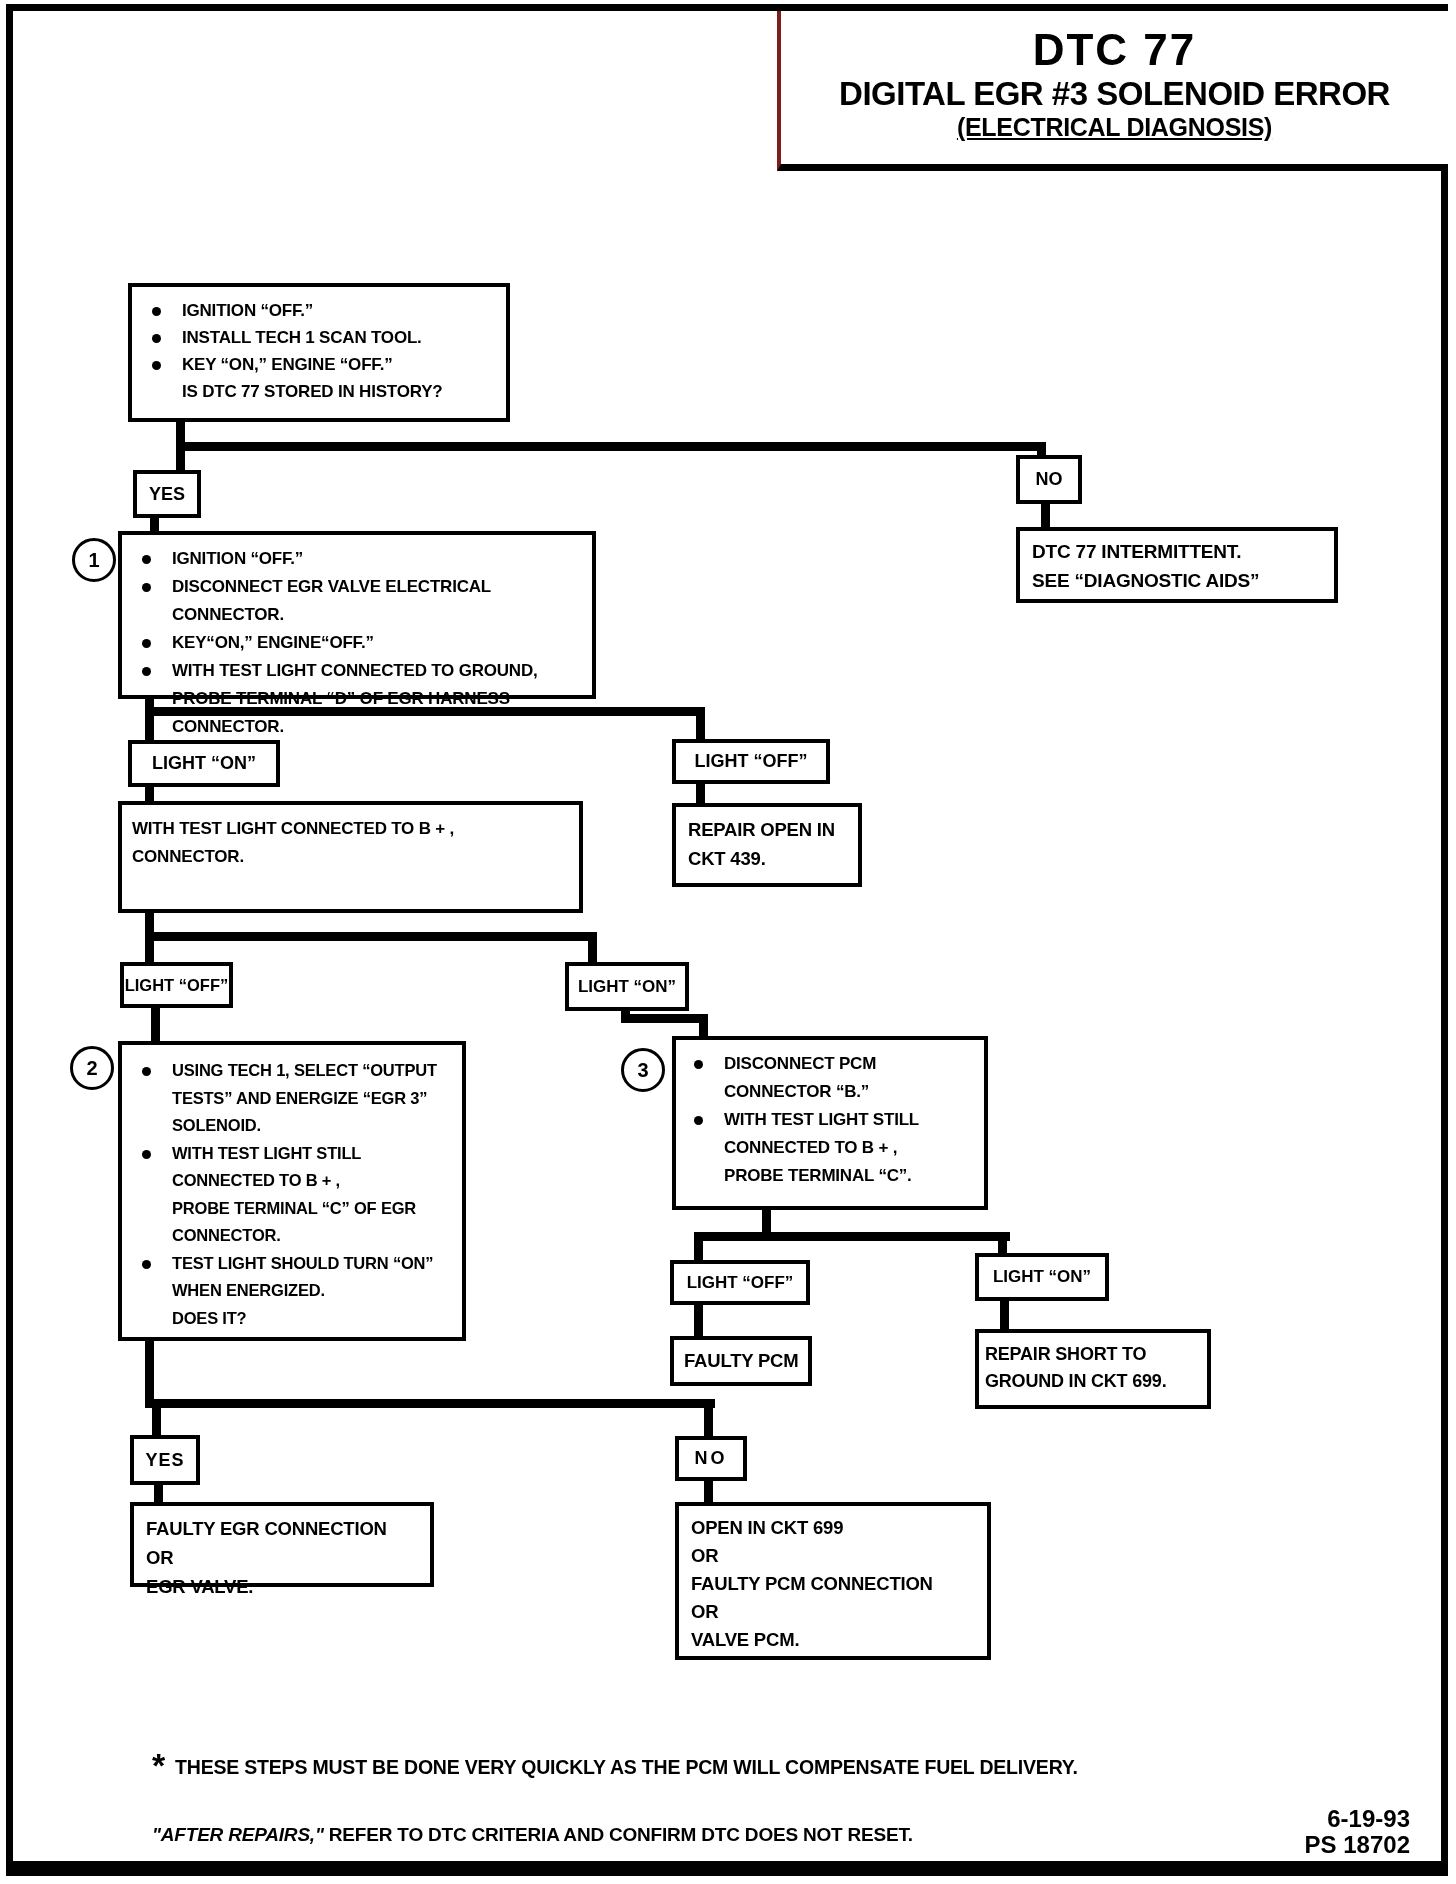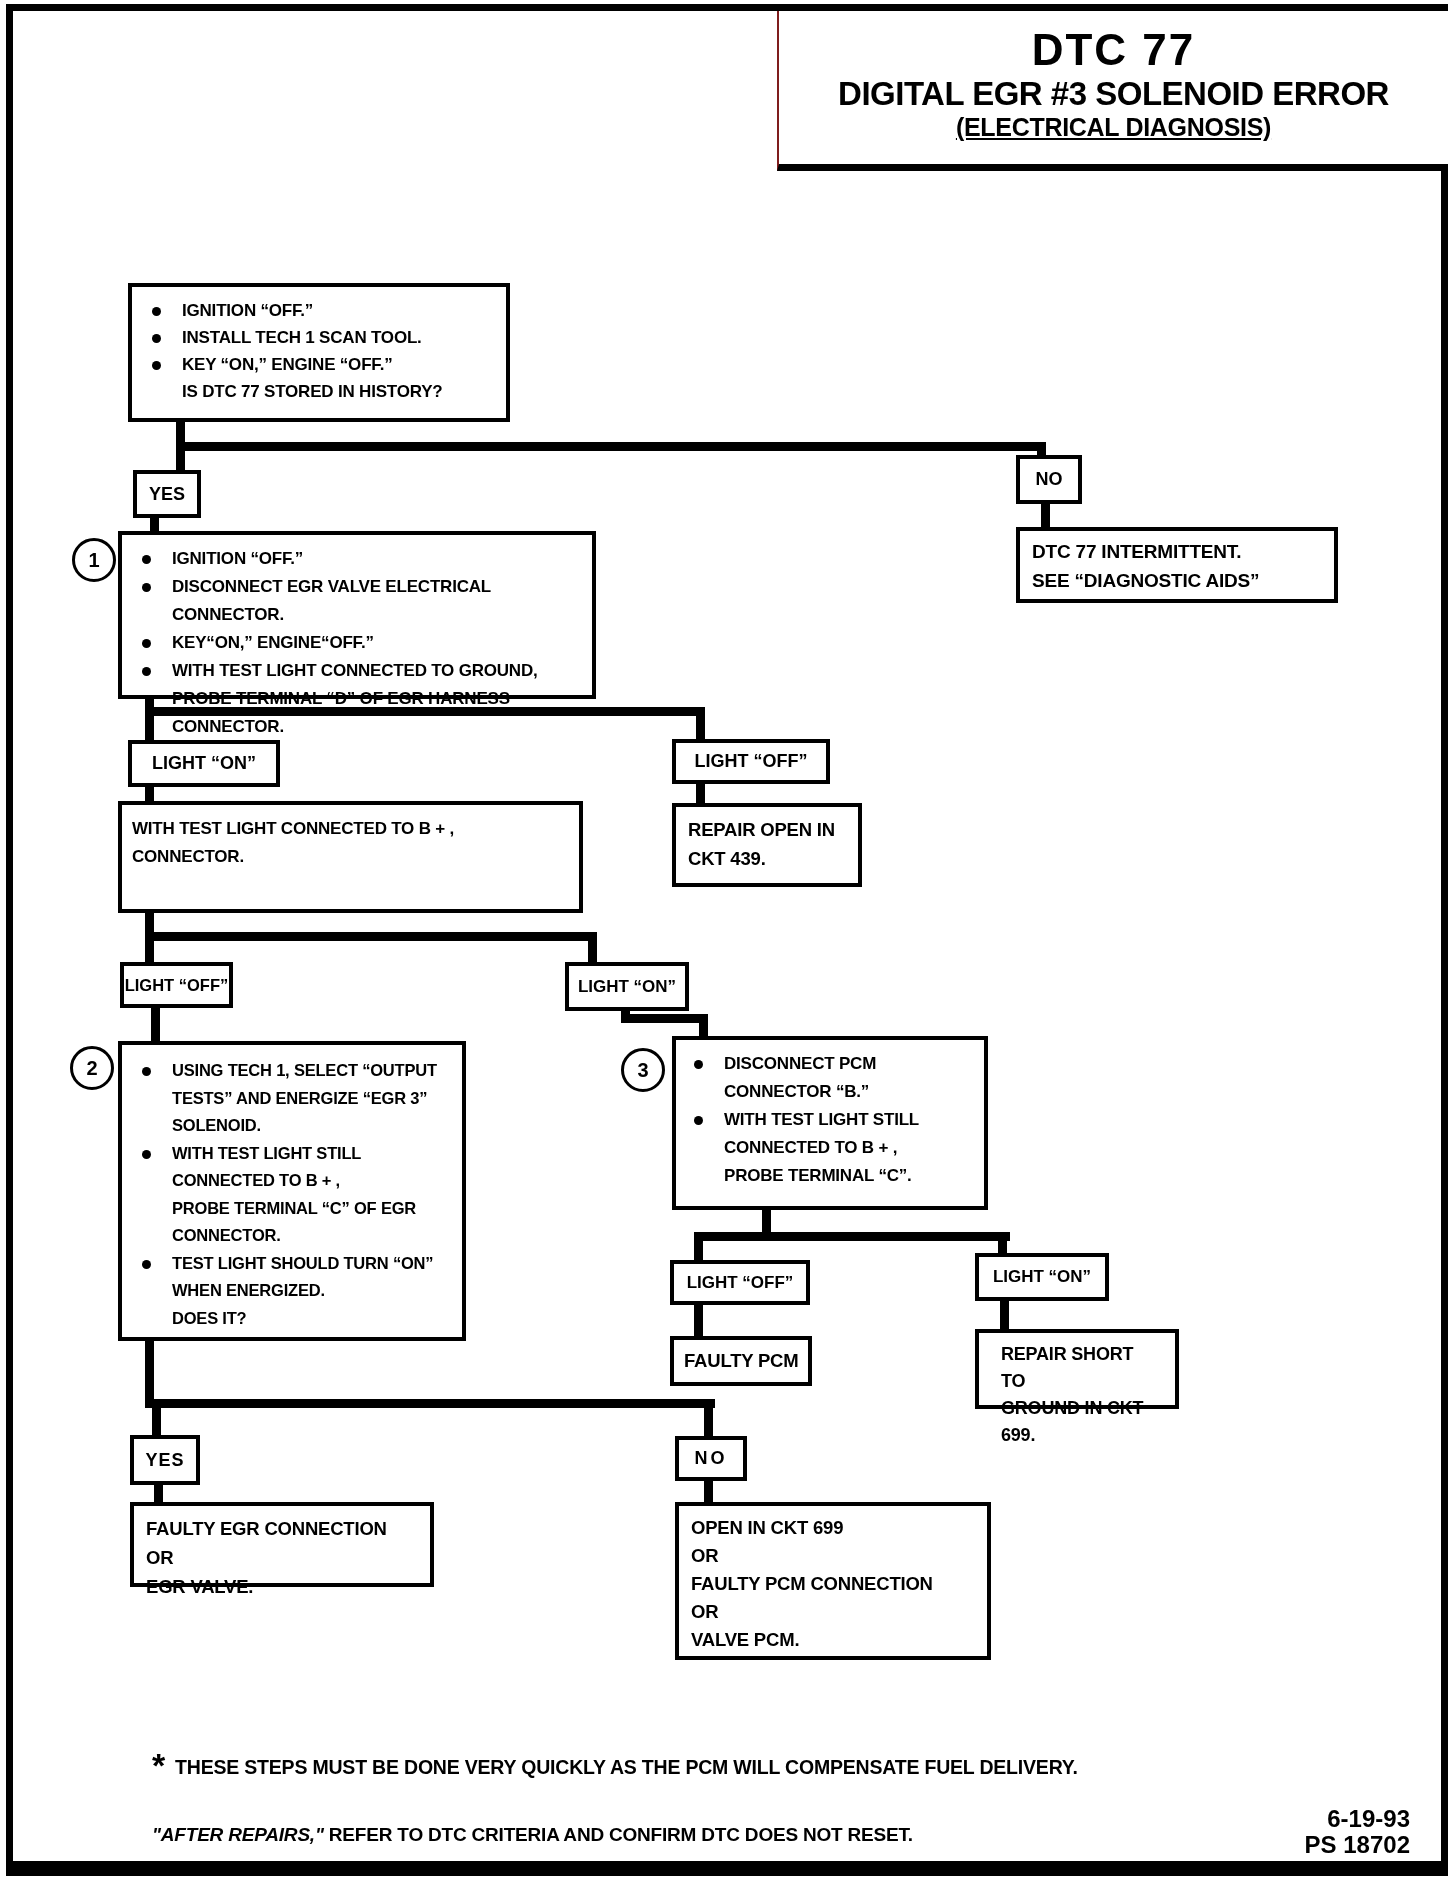--- a/index.html
+++ b/index.html
@@ -8,21 +8,21 @@
     position:relative; width:1456px; height:1884px; background:#fff;
     font-family:"Liberation Sans", sans-serif; font-weight:700; color:#000;
     overflow:hidden;
   }
   .frame {
     position:absolute; left:6px; top:4px; width:1442px; height:1872px;
     border:7px solid #000; border-bottom-width:15px;
   }
   .titlebox {
     position:absolute; left:777px; top:11px; width:671px; height:160px;
-    border-left:2px solid #7f1d1d; border-bottom:7px solid #000;
+    border-left:4px solid #7f1d1d; border-bottom:7px solid #000;
     text-align:center; padding-top:14px; background:#fff;
   }
   .t1 { font-size:44px; letter-spacing:2px; }
   .t2 { font-size:33px; margin-top:0; letter-spacing:-0.5px; }
   .t3 { font-size:25px; letter-spacing:-0.3px;text-decoration:underline; }
   .box {
     position:absolute; border:4px solid #000; background:#fff;
     font-size:17px; line-height:28px; letter-spacing:-0.2px;
   }
   .lbl {
@@ -200,21 +200,21 @@
       <div>PROBE TERMINAL “C”.</div>
     </div>
       </div>
   </div>
 
   <div class="lbl" style="left:670px;top:1260px;width:140px;height:45px;font-size:17px">LIGHT “OFF”</div>
   <div class="lbl" style="left:975px;top:1253px;width:134px;height:48px;font-size:17px">LIGHT “ON”</div>
 
   <div class="box" style="left:670px;top:1336px;width:142px;height:50px;display:flex;align-items:center;padding-left:10px;font-size:18.5px">FAULTY PCM</div>
 
-  <div class="box" style="left:975px;top:1329px;width:204px;height:80px;padding:8px 22px;font-size:18px;line-height:27px">
+  <div class="box" style="left:975px;top:1329px;width:236px;height:80px;padding:8px 6px;font-size:18px;line-height:27px">
     <div>REPAIR SHORT TO</div>
     <div>GROUND IN CKT 699.</div>
   </div>
 
   <div class="lbl" style="left:130px;top:1435px;width:70px;height:50px;letter-spacing:1px">YES</div>
   <div class="lbl" style="left:675px;top:1436px;width:72px;height:45px;letter-spacing:3px">NO</div>
 
   <div class="box" style="left:130px;top:1502px;width:304px;height:85px;padding:8px 12px;font-size:18.5px;line-height:29px">
     <div>FAULTY EGR CONNECTION</div>
     <div>OR</div>

